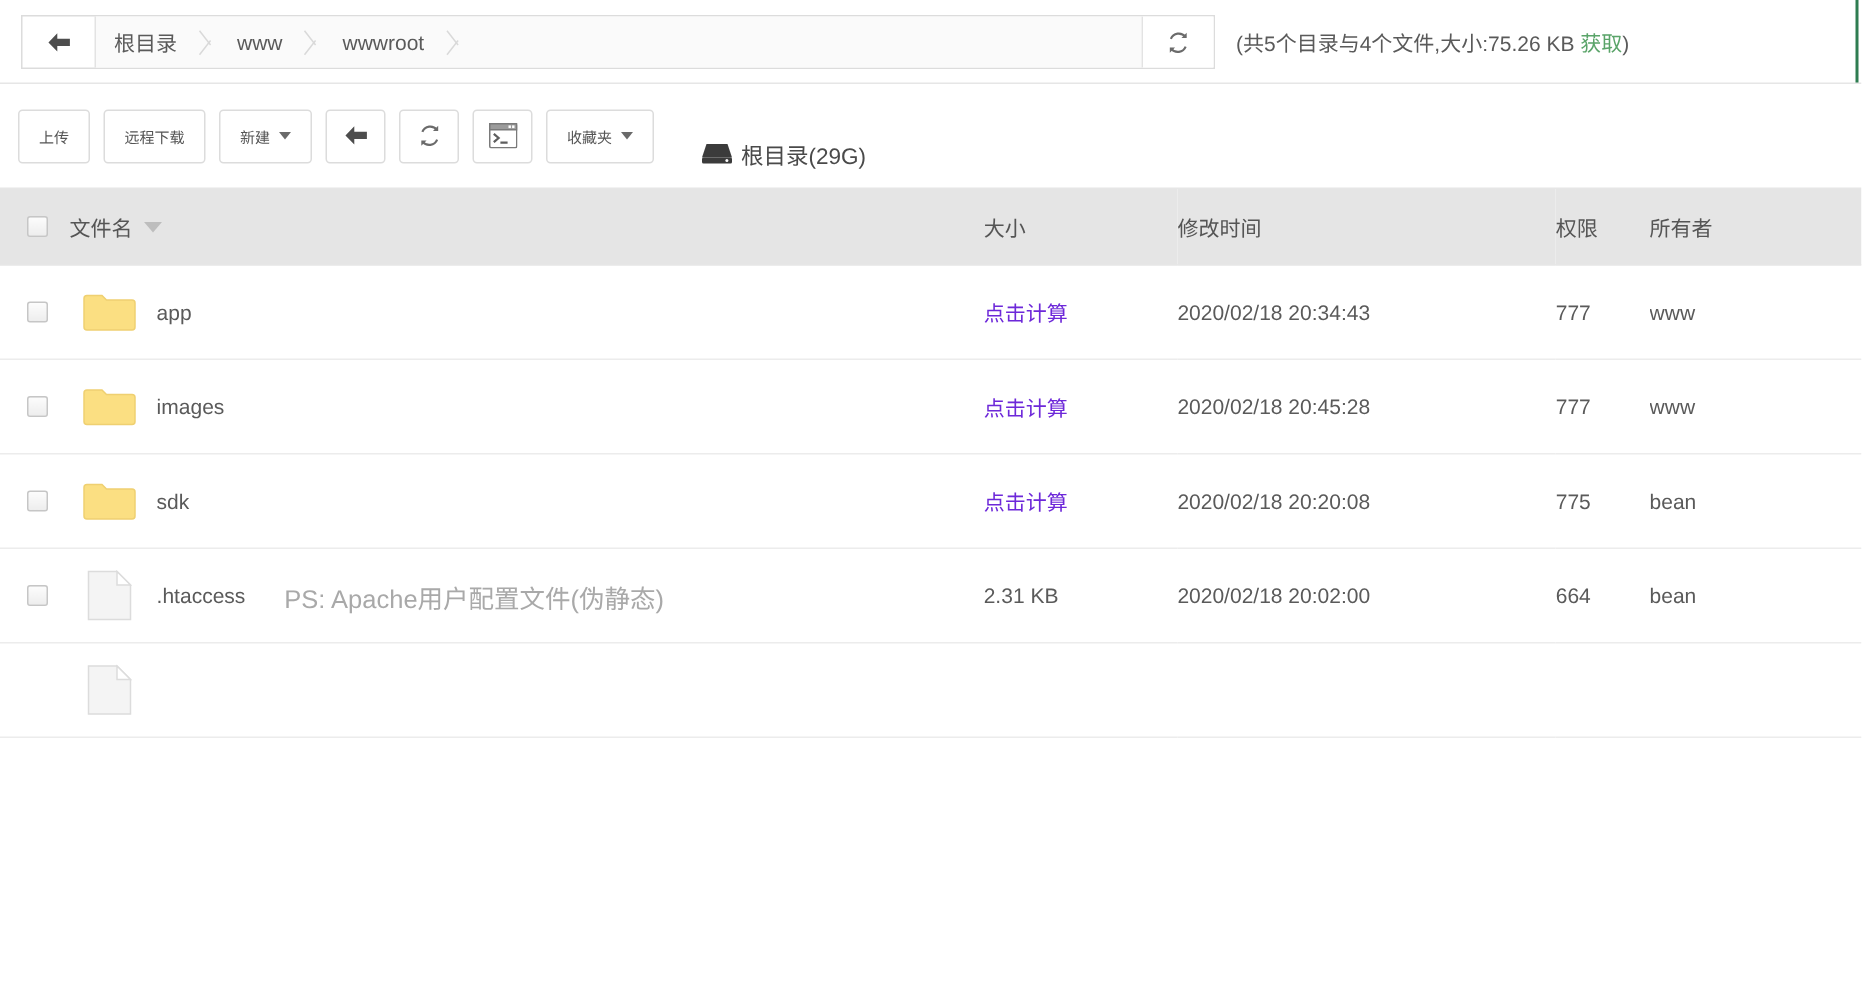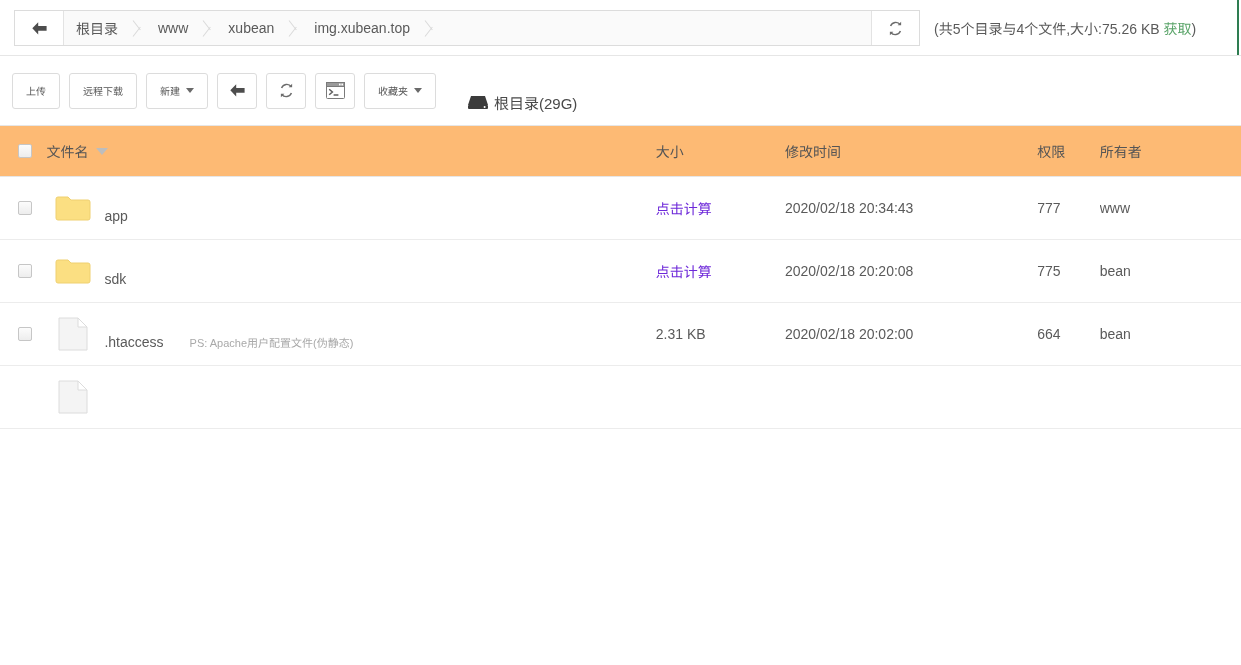--- a/index.html
+++ b/index.html
@@ -37,21 +37,21 @@
     display: flex;
     align-items: flex-start;
     border-bottom: 1px solid #e6e6e6;
   }
   .crumb-box {
     display: flex;
     align-items: stretch;
     height: 36px;
     border: 1px solid #dcdcdc;
     background: #fff;
-    width: 906px;
+    width: 796px;
     box-sizing: border-box;
   }
   .crumb-back {
     width: 48px;
     display: flex;
     align-items: center;
     justify-content: center;
     border-right: 1px solid #e3e3e3;
     cursor: pointer;
     color: #555;
@@ -176,21 +176,21 @@
     display: inline-flex;
   }
 
   
   .file-table {
     width: 100%;
     border-collapse: collapse;
     table-layout: fixed;
   }
   .file-table thead th {
-    background: #fdba74;
+    background: #e5e5e5;
     height: 50px;
     font-weight: normal;
     font-size: 14px;
     color: #555;
     text-align: left;
     border-bottom: 1px solid #e6e6e6;
     padding: 0;
     vertical-align: middle;
   }
   .file-table tbody td {
@@ -231,37 +231,37 @@
     display: inline-block;
     margin-left: 8px;
     width: 0; height: 0;
     border-left: 6px solid transparent;
     border-right: 6px solid transparent;
     border-top: 7px solid #bdbdbd;
   }
 
   .name-cell {
     display: flex;
-    align-items: flex-end;
+    align-items: center;
   }
   .ficon {
     width: 38px;
     height: 32px;
     margin-left: 8px;
     margin-right: 12px;
     flex: none;
     display: flex;
     align-items: center;
     justify-content: center;
   }
   .fname { cursor: pointer; }
   .fnote {
     margin-left: 26px;
     color: #a9a9a9;
-    font-size: 11px;
+    font-size: 17px;
   }
 
   .size-calc {
     color: #6d28d9;
     cursor: pointer;
   }
   .perm-cell { cursor: pointer; margin-top: 20px; }
   .owner-cell { cursor: pointer; }
 
   thead th.size-h   { padding-left: 0; }
@@ -281,25 +281,21 @@
     <div class="crumb-path" id="crumb-path">
         <div class="crumb-item">
           <span class="crumb-label">根目录</span>
           <span class="crumb-sep"></span>
         </div>
         <div class="crumb-item">
           <span class="crumb-label">www</span>
           <span class="crumb-sep"></span>
         </div>
         <div class="crumb-item">
-          <span class="crumb-label">xubean</span>
-          <span class="crumb-sep"></span>
-        </div>
-        <div class="crumb-item">
-          <span class="crumb-label">img.xubean.top</span>
+          <span class="crumb-label">wwwroot</span>
           <span class="crumb-sep"></span>
         </div>
       </div>
     <div class="crumb-refresh">
       <svg width="17" height="17" viewBox="0 0 20 20">
         <path d="M15.6 5.4 A6.6 6.6 0 0 0 4.2 7.0" fill="none" stroke="#6b6b6b" stroke-width="1.7"></path>
         <path d="M4.4 14.6 A6.6 6.6 0 0 0 15.8 13.0" fill="none" stroke="#6b6b6b" stroke-width="1.7"></path>
         <path d="M16.6 2.2 L16.6 6.3 L12.5 6.3 Z" fill="#6b6b6b"></path>
         <path d="M3.4 17.8 L3.4 13.7 L7.5 13.7 Z" fill="#6b6b6b"></path>
       </svg>
@@ -416,20 +412,39 @@
         <td>
           <div class="chk"></div>
         </td>
         <td>
           <div class="name-cell">
             <span class="ficon">
               <svg width="36" height="29" viewBox="0 0 36 29">
   <path d="M1 5 a2 2 0 0 1 2-2 h10 l3 3 h17 a2 2 0 0 1 2 2 v16 a2 2 0 0 1-2 2 H3 a2 2 0 0 1-2-2 Z" fill="#fbdf82" stroke="#efd071" stroke-width="1"></path>
 </svg>
             </span>
+            <span class="fname">images</span>
+          </div>
+        </td>
+        <td><span class="size-calc">点击计算</span></td>
+        <td>2020/02/18 20:45:28</td>
+        <td class="perm-cell">777</td>
+        <td class="owner-cell">www</td>
+      </tr>
+      <tr>
+        <td>
+          <div class="chk"></div>
+        </td>
+        <td>
+          <div class="name-cell">
+            <span class="ficon">
+              <svg width="36" height="29" viewBox="0 0 36 29">
+  <path d="M1 5 a2 2 0 0 1 2-2 h10 l3 3 h17 a2 2 0 0 1 2 2 v16 a2 2 0 0 1-2 2 H3 a2 2 0 0 1-2-2 Z" fill="#fbdf82" stroke="#efd071" stroke-width="1"></path>
+</svg>
+            </span>
             <span class="fname">sdk</span>
           </div>
         </td>
         <td><span class="size-calc">点击计算</span></td>
         <td>2020/02/18 20:20:08</td>
         <td class="perm-cell">775</td>
         <td class="owner-cell">bean</td>
       </tr>
       <tr>
         <td>

